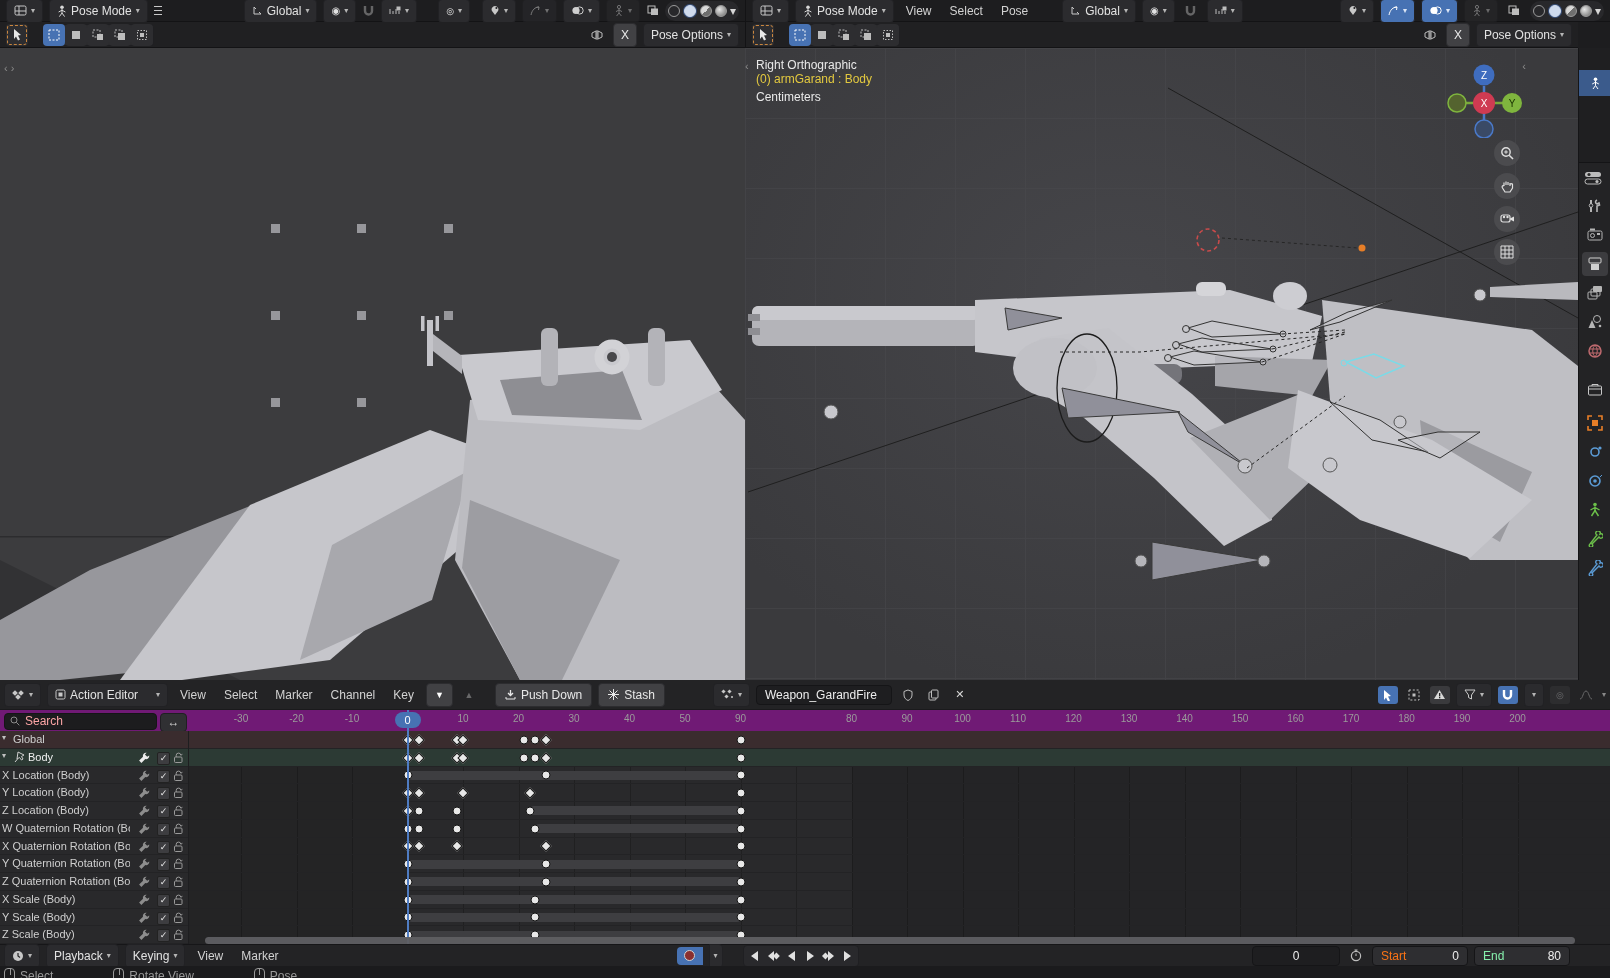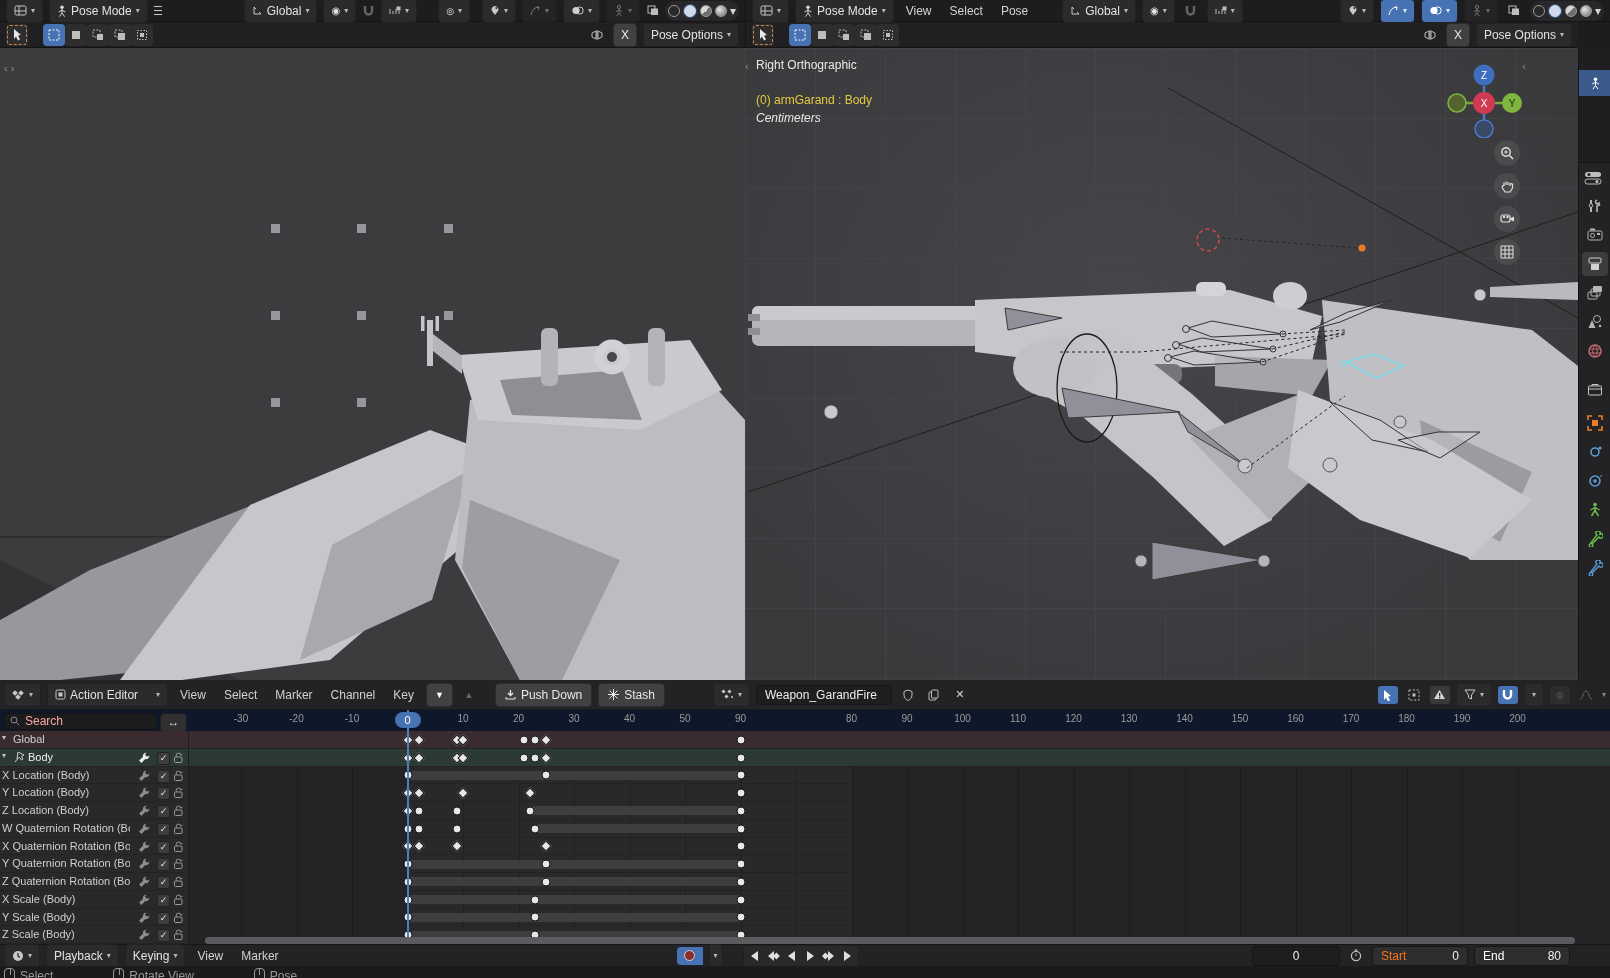--- a/index.html
+++ b/index.html
@@ -32,21 +32,21 @@
   .sph.wire{background:transparent;}
   .sph.mat{background:linear-gradient(135deg,#d8d8d8 50%,#6e6e6e 50%);}
   .sph.rend{background:radial-gradient(circle at 35% 35%,#e6e6e6,#6a6a6a);}
   
   .ovl1{color:#e9e9e9;font-size:12px;}
   .ovl2{font-size:12px;}
   
   #dope{position:absolute;left:0;top:680px;width:1610px;height:264px;background:#2a2a2c;overflow:hidden;}
   #dopehdr{position:absolute;left:0;top:0;width:1610px;height:30px;background:#232325;border-bottom:1px solid #1a1a1c;
            display:flex;align-items:center;gap:6px;padding:0 4px;box-sizing:border-box;}
-  #ruler{position:absolute;left:0;top:30px;width:1610px;height:21px;background:#0f172a;border-bottom:1px solid #1b1b1d;}
+  #ruler{position:absolute;left:0;top:30px;width:1610px;height:21px;background:#701a75;border-bottom:1px solid #1b1b1d;}
   .tick{position:absolute;top:3px;transform:translateX(-50%);color:#9b9b9b;font-size:10px;}
   #rows{position:absolute;left:0;top:51px;width:1610px;height:213px;background:#29292b;}
   .row{position:absolute;left:0;width:1610px;height:17.75px;border-bottom:1px solid #232325;box-sizing:border-box;}
   .row .nm{position:absolute;top:2px;font-size:11px;color:#cfcfcf;white-space:nowrap;overflow:hidden;width:128px;}
   .cb{position:absolute;width:11px;height:11px;top:3px;background:#3d3d40;border:1px solid #222;border-radius:2px;
       color:#e8e8e8;font-size:9px;line-height:10px;text-align:center;}
   .key{position:absolute;transform:translate(-50%,-50%);background:#e8e8e8;border:1px solid #141414;box-sizing:border-box;}
   .key.d{width:8px;height:8px;transform:translate(-50%,-50%) rotate(45deg);}
   .key.c{width:9px;height:9px;border-radius:50%;}
   .band{position:absolute;height:9px;background:#3e3e41;border-radius:4px;}
@@ -466,22 +466,22 @@
     <circle cx="1208" cy="240" r="11" fill="none" stroke="#c84b4b" stroke-width="1.6" stroke-dasharray="4,3"></circle>
     <circle cx="1362" cy="248" r="3.5" fill="#e77e27"></circle>
     <polygon points="1346,362 1374,354 1404,366 1376,378" fill="none" stroke="#7adbe8" stroke-width="1.5"></polygon>
     <circle cx="1344" cy="363" r="3" fill="none" stroke="#7adbe8"></circle>
     <circle cx="1480" cy="295" r="6" fill="#c8c8cd" stroke="#555"></circle>
     <polygon points="1490,287 1578,282 1578,300 1490,297" fill="#b9b9be"></polygon>
   </svg>
 
   <div class="abs" style="left:11px;top:10px;">
     <div class="ovl1">Right Orthographic</div>
-    <div class="ovl2" style="color:#e3c93f;margin-top:21px;">(0) armGarand : Body</div>
-    <div class="ovl1" style="margin-top:4px;font-style:italic;">Centimeters</div>
+    <div class="ovl2" style="color:#e3c93f;margin-top:0;">(0) armGarand : Body</div>
+    <div class="ovl1" style="margin-top:4px;">Centimeters</div>
   </div>
   <span class="abs" style="left:0px;top:12px;color:#8a8a8a;font-size:11px;">‹</span>
   <span class="abs" style="right:52px;top:12px;color:#8a8a8a;font-size:11px;">‹</span>
 
   <svg class="abs" style="right:56px;top:10px;" width="76" height="80" viewBox="0 0 76 80">
     <line x1="38" y1="28" x2="38" y2="62" stroke="#4a79c8" stroke-width="2.5"></line>
     <line x1="16" y1="45" x2="62" y2="45" stroke="#7aa83c" stroke-width="2.5"></line>
     <circle cx="38" cy="17" r="10.5" fill="#3f6dbf"></circle>
         <text x="38" y="21" font-size="10" fill="#fff" text-anchor="middle" font-family="Liberation Sans">Z</text>
     <circle cx="66" cy="45" r="10" fill="#7fb53e"></circle>
@@ -1113,21 +1113,21 @@
     <svg width="12" height="13">
           <circle cx="6" cy="7" r="4.6" fill="none" stroke="#bdbdbd" stroke-width="1.2"></circle>
           <path d="M6 7V4.5M4.5 1h3M6 1v1.5" stroke="#bdbdbd" fill="none"></path>
         </svg>
       </span>
   <span class="field" style="width:78px;justify-content:space-between;background:#2e2e31;">
     <span style="color:#f97316">Start</span>
     <span>0</span>
       </span>
   <span class="field" style="width:78px;justify-content:space-between;background:#2e2e31;">
-    <span style="color:#ffffff">End</span>
+    <span style="color:#86efac">End</span>
     <span>80</span>
       </span>
   <span style="width:30px"></span>
 </div>
 
 <div id="status">
       <div class="stit">
         <div class="mouseic">
           <i></i>
         </div>

